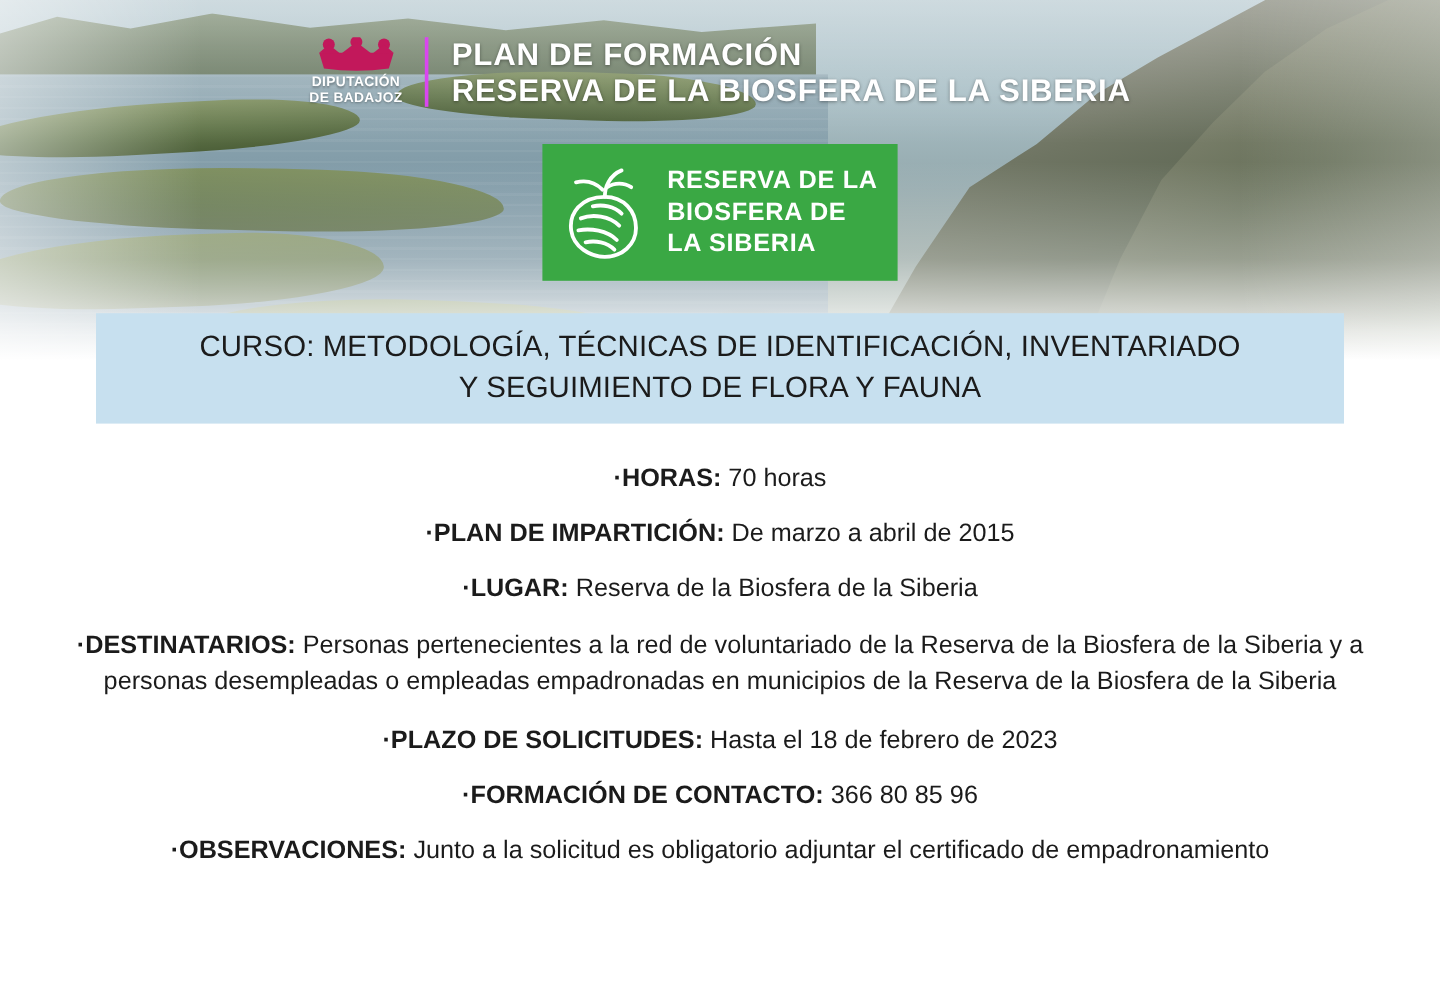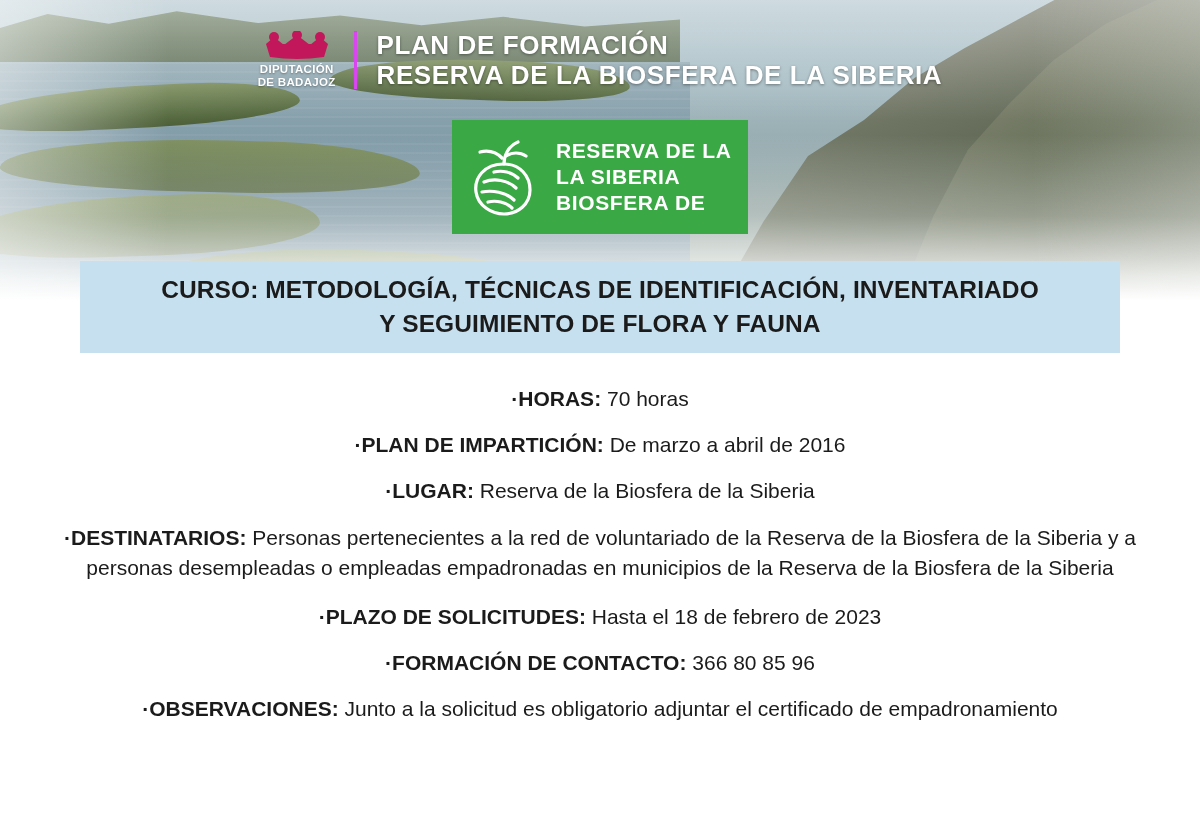--- a/index.html
+++ b/index.html
@@ -214,21 +214,21 @@
     height: 92px;
     background: #c7e0ef;
     display: flex;
     align-items: center;
     justify-content: center;
     box-sizing: border-box;
     padding: 0 24px;
   }
   .course-title {
     color: #1b1b1b;
-    font-weight: bold;
+    font-weight: normal;
     font-size: 24.5px;
     line-height: 34px;
     text-align: center;
     letter-spacing: .1px;
   }
 
   
   .details {
     position: absolute;
     top: 385px;
@@ -313,43 +313,43 @@
           <path d="M38 24 C32 18 24 16 16 18"></path>
           <path d="M20 48 C30 44 44 46 52 54"></path>
           <path d="M18 58 C28 56 42 58 50 66"></path>
           <path d="M24 68 C32 66 42 68 48 74"></path>
           <path d="M30 38 C38 36 48 38 54 44"></path>
         </g>
       </svg>
     </div>
     <div class="reserve-name">
       <div>RESERVA DE LA</div>
+      <div>BIOSFERA DE</div>
       <div>LA SIBERIA</div>
-      <div>BIOSFERA DE</div>
     </div>
   </div>
 
   <div class="course-band">
     <div class="course-title">
       <div>CURSO: METODOLOGÍA, TÉCNICAS DE IDENTIFICACIÓN, INVENTARIADO</div>
       <div>Y SEGUIMIENTO DE FLORA Y FAUNA</div>
     </div>
   </div>
 
   <div class="details">
 
     <div class="detail-row">
       <span class="detail-label">·HORAS:</span>
       <span class="detail-value">70 horas</span>
     </div>
 
 
     <div class="detail-row">
       <span class="detail-label">·PLAN DE IMPARTICIÓN:</span>
-      <span class="detail-value">De marzo a abril de 2016</span>
+      <span class="detail-value">De marzo a abril de 2015</span>
     </div>
 
     <div class="detail-row">
       <span class="detail-label">·LUGAR:</span>
       <span class="detail-value">Reserva de la Biosfera de la Siberia</span>
     </div>
 
     <div class="detail-row row-destinatarios">
       <span class="detail-label">·DESTINATARIOS:</span>
       <span class="detail-value">Personas pertenecientes a la red de voluntariado de la Reserva de la Biosfera de la Siberia y a personas desempleadas o empleadas empadronadas en municipios de  la Reserva de la Biosfera de la Siberia</span>

